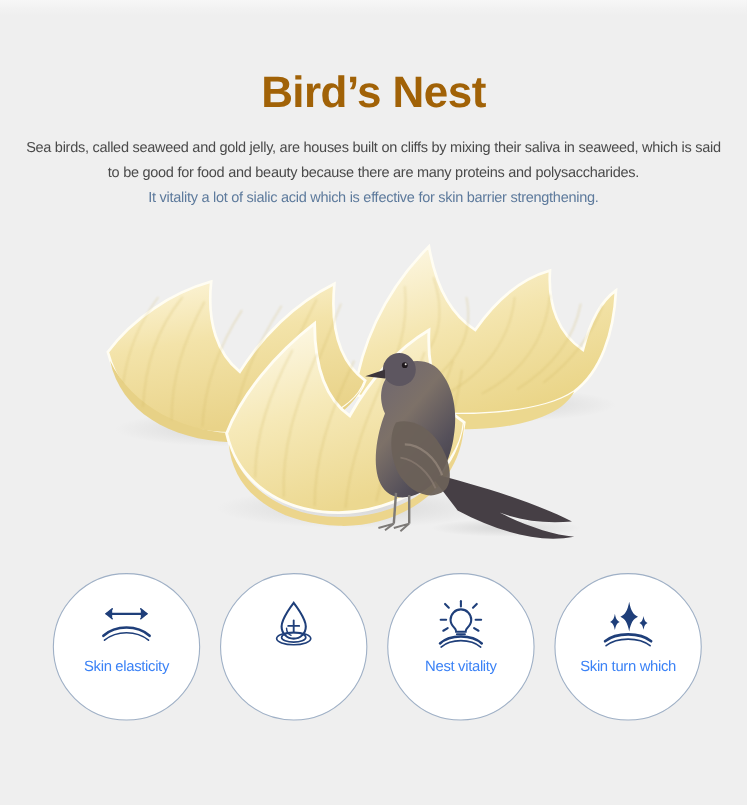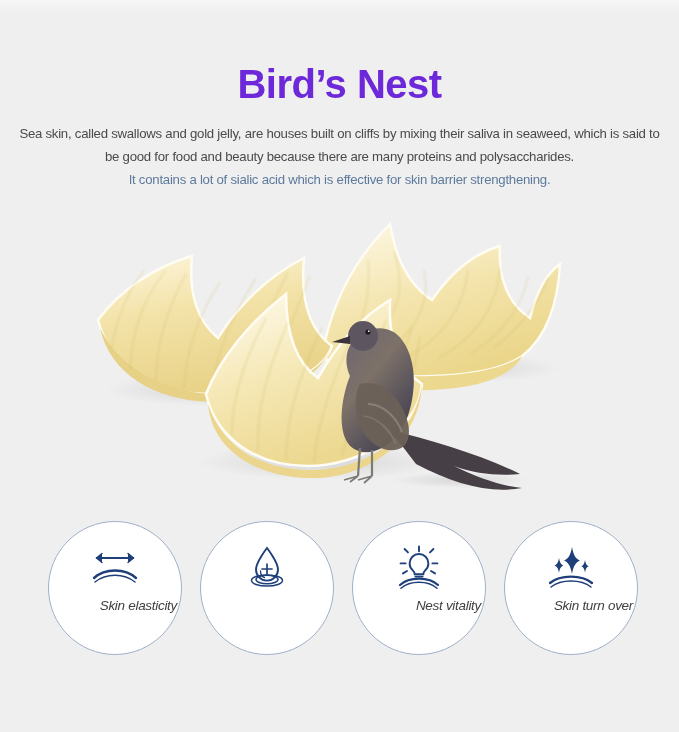--- a/index.html
+++ b/index.html
@@ -16,21 +16,21 @@
   .top-band{
     position:absolute;top:0;left:0;width:679px;height:14px;
     background:linear-gradient(to bottom,#f7f7f7 0%,#f2f2f2 55%,#efefef 100%);
   }
 
   
   .title{
     position:absolute;left:0;top:62px;width:679px;
     text-align:center;
     font-size:40px;font-weight:700;letter-spacing:-0.5px;
-    color:#6d28d9;
+    color:#a16207;
     line-height:1.1;
   }
   .desc{
     position:absolute;left:18px;top:122px;width:643px;
     text-align:center;
     font-size:13.2px;line-height:1.75;
     color:#4a4a4a;
     letter-spacing:-0.25px;
   }
   .desc .hl{color:#5d7a9c;display:block;}
@@ -55,44 +55,43 @@
     align-items:center;justify-content:flex-start;
   }
   .circle .icon{
     margin-top:23px;height:44px;width:60px;
     display:flex;align-items:center;justify-content:center;
   }
   .circle .icon svg{display:block;}
   .circle .label{
     margin-top:9px;
     font-size:13.5px;line-height:1.25;
-    color:#404040;
-    text-align:right;
+    color:#3b82f6;
+    text-align:center;
     letter-spacing:-0.3px;
     width:124px;
-    font-style:italic;
   }
   .c0{left:48px;}
   .c1{left:200px;}
   .c2{left:352px;}
   .c3{left:504px;}
 </style>
 </head>
 <body>
 
 <div class="page">
 
   <div class="top-band"></div>
 
   <div class="title">Bird’s Nest</div>
 
   <div class="desc">
-    <span>Sea skin, called swallows and gold jelly, are houses built on cliffs by mixing their saliva in seaweed,</span>
+    <span>Sea birds, called seaweed and gold jelly, are houses built on cliffs by mixing their saliva in seaweed,</span>
     <span>which is said to be good for food and beauty because there are many proteins and polysaccharides.</span>
-    <span class="hl">It contains a lot of sialic acid which is effective for skin barrier strengthening.</span>
+    <span class="hl">It vitality a lot of sialic acid which is effective for skin barrier strengthening.</span>
   </div>
 
   <div class="hero">
     <svg viewBox="0 0 560 292" xmlns="http://www.w3.org/2000/svg">
       <defs>
         <linearGradient id="nestA" x1="0" y1="0" x2="0.3" y2="1">
           <stop offset="0" stop-color="#fdf6dd"></stop>
           <stop offset="0.45" stop-color="#f3e3a9"></stop>
           <stop offset="1" stop-color="#e9d389"></stop>
         </linearGradient>
@@ -272,17 +271,17 @@
                      C15.2 23.2 14.1 21.5 11.6 20.4 C14.1 19.3 15.2 17.6 16 13 Z"></path>
             <path d="M42 15 C42.7 18.9 43.6 20.4 45.7 21.3 C43.6 22.2 42.7 23.7 42 27.6
                      C41.3 23.7 40.4 22.2 38.3 21.3 C40.4 20.4 41.3 18.9 42 15 Z"></path>
           </g>
           <g stroke="#1f3f7a" fill="none" stroke-linecap="round">
             <path d="M7 38 C17 29.6 39 29.6 49 38" stroke-width="2.3"></path>
             <path d="M8 42 C18 34 38 34 48 42" stroke-width="1.5"></path>
           </g>
         </svg>
       </span>
-      <span class="label">Skin turn over</span>
+      <span class="label">Skin turn which</span>
     </div>
 
   </div>
 </div>
 
 </body></html>

